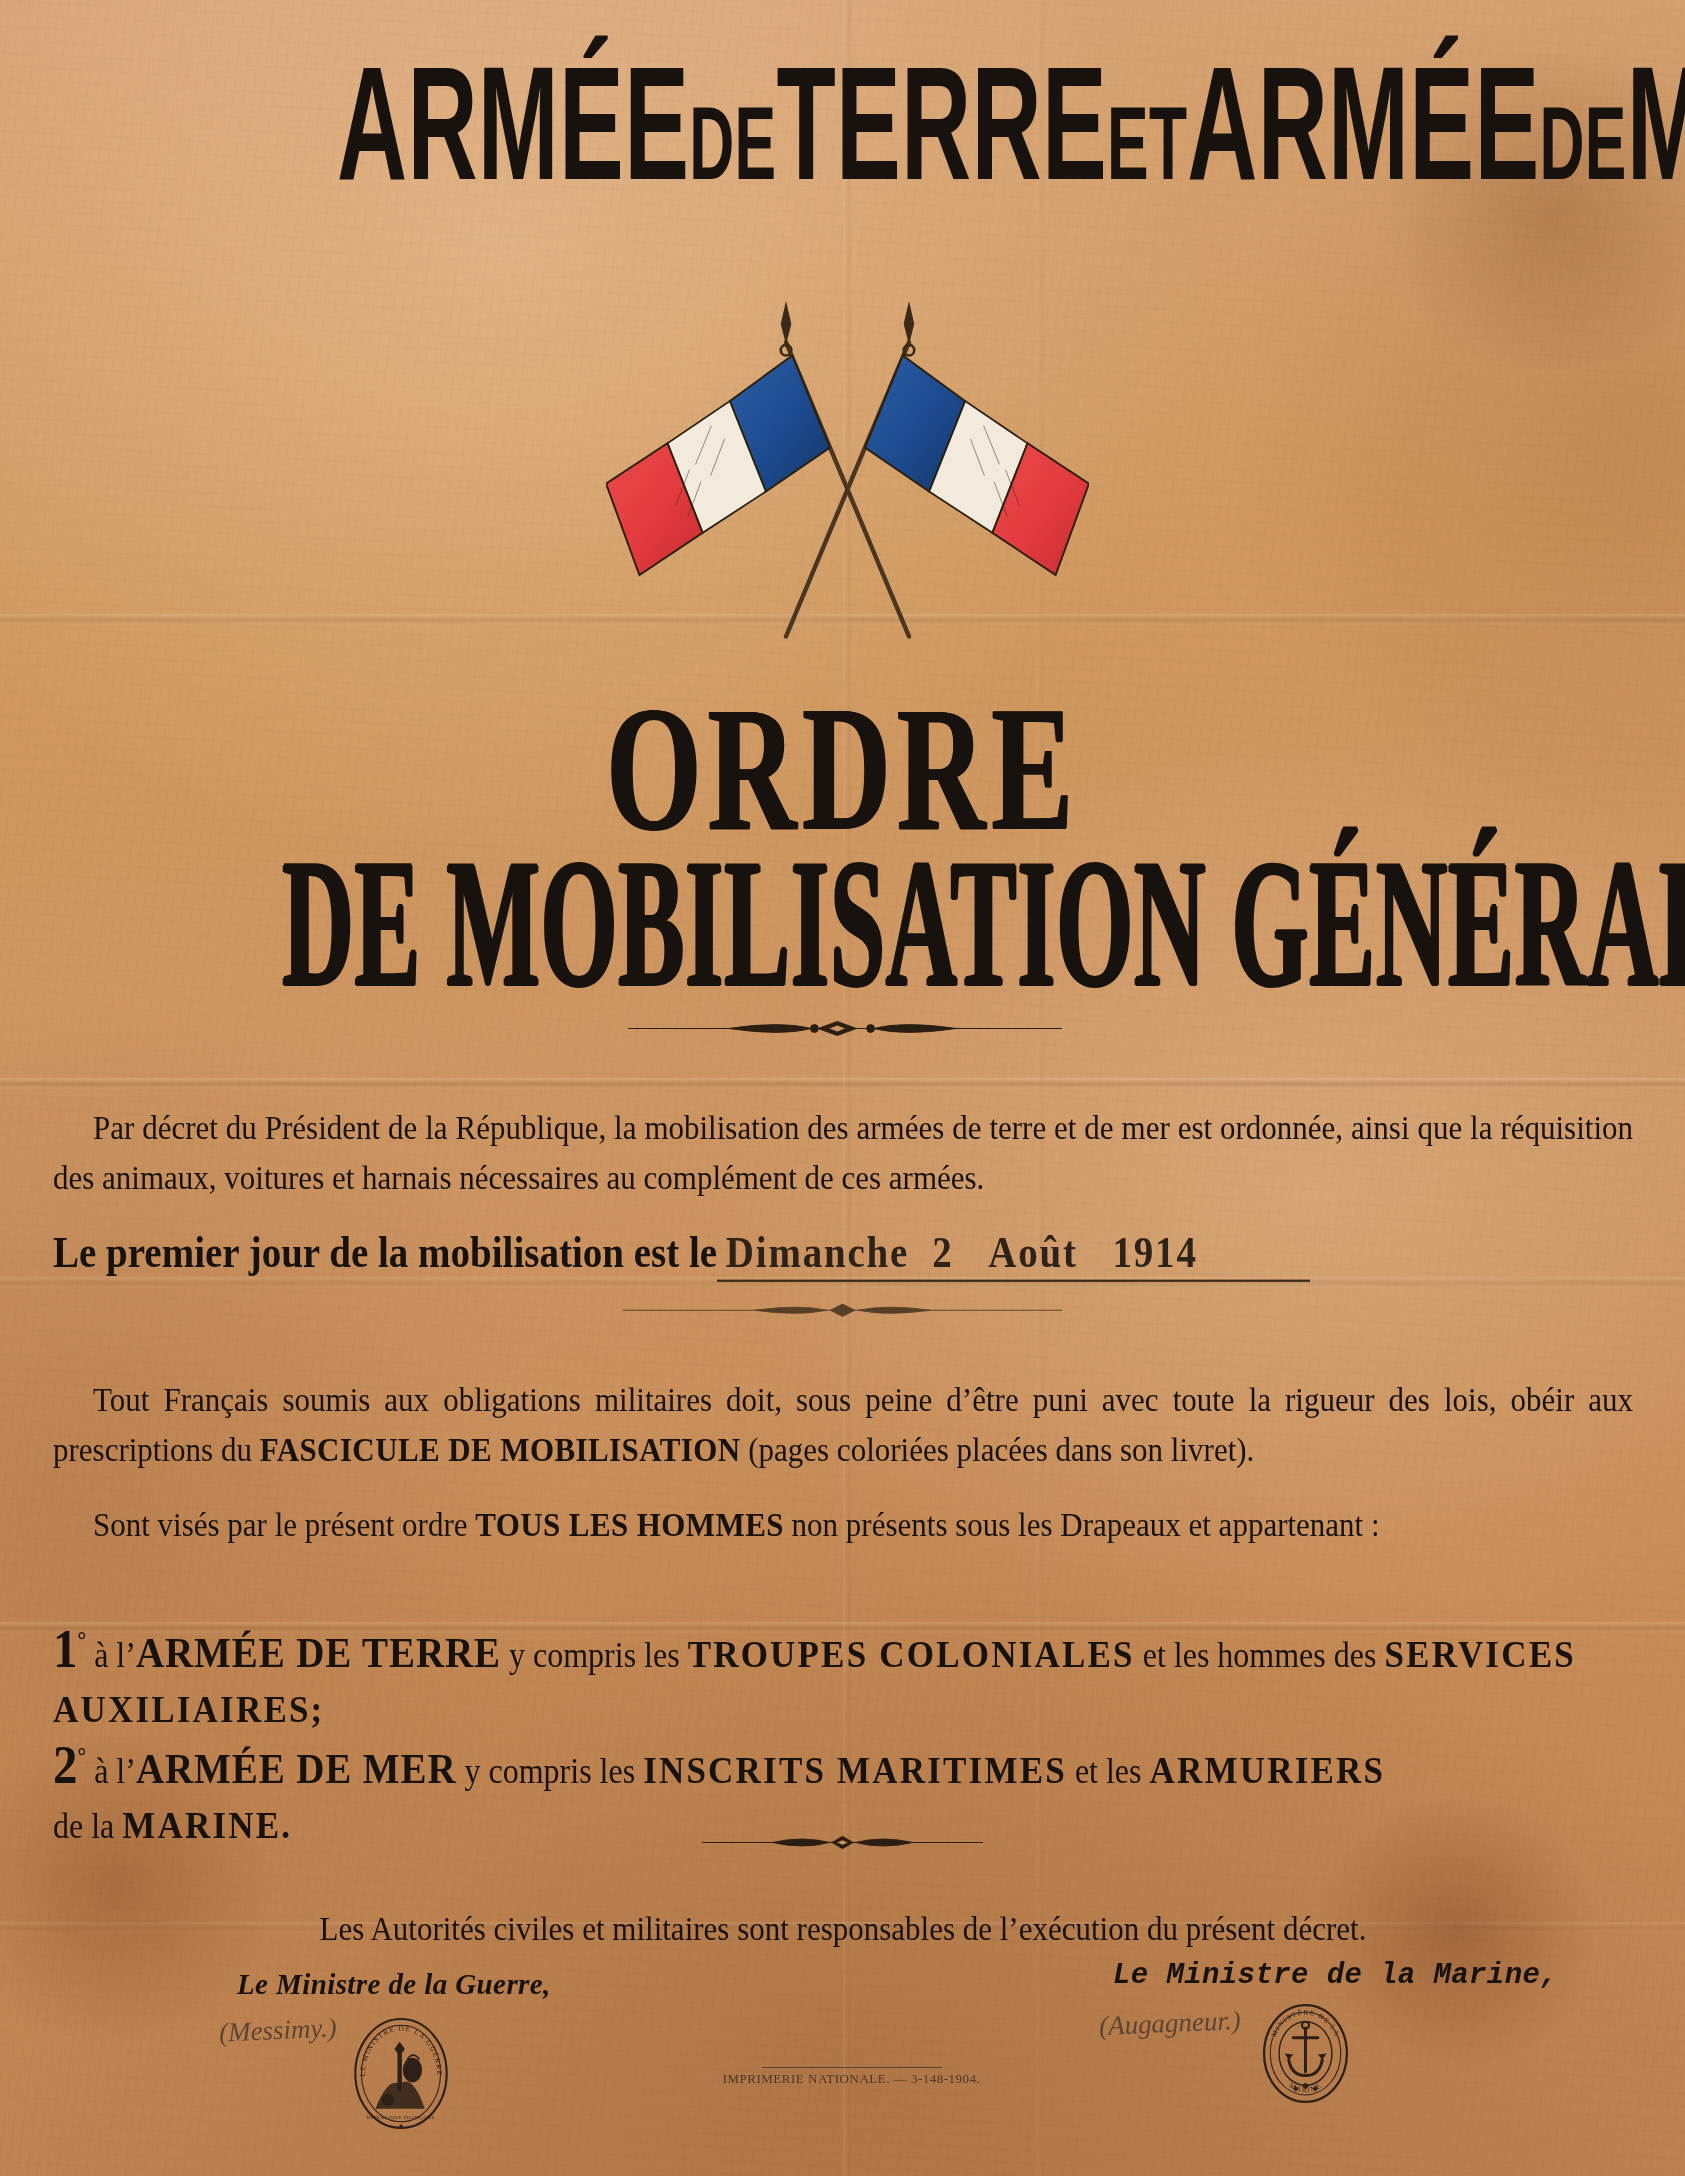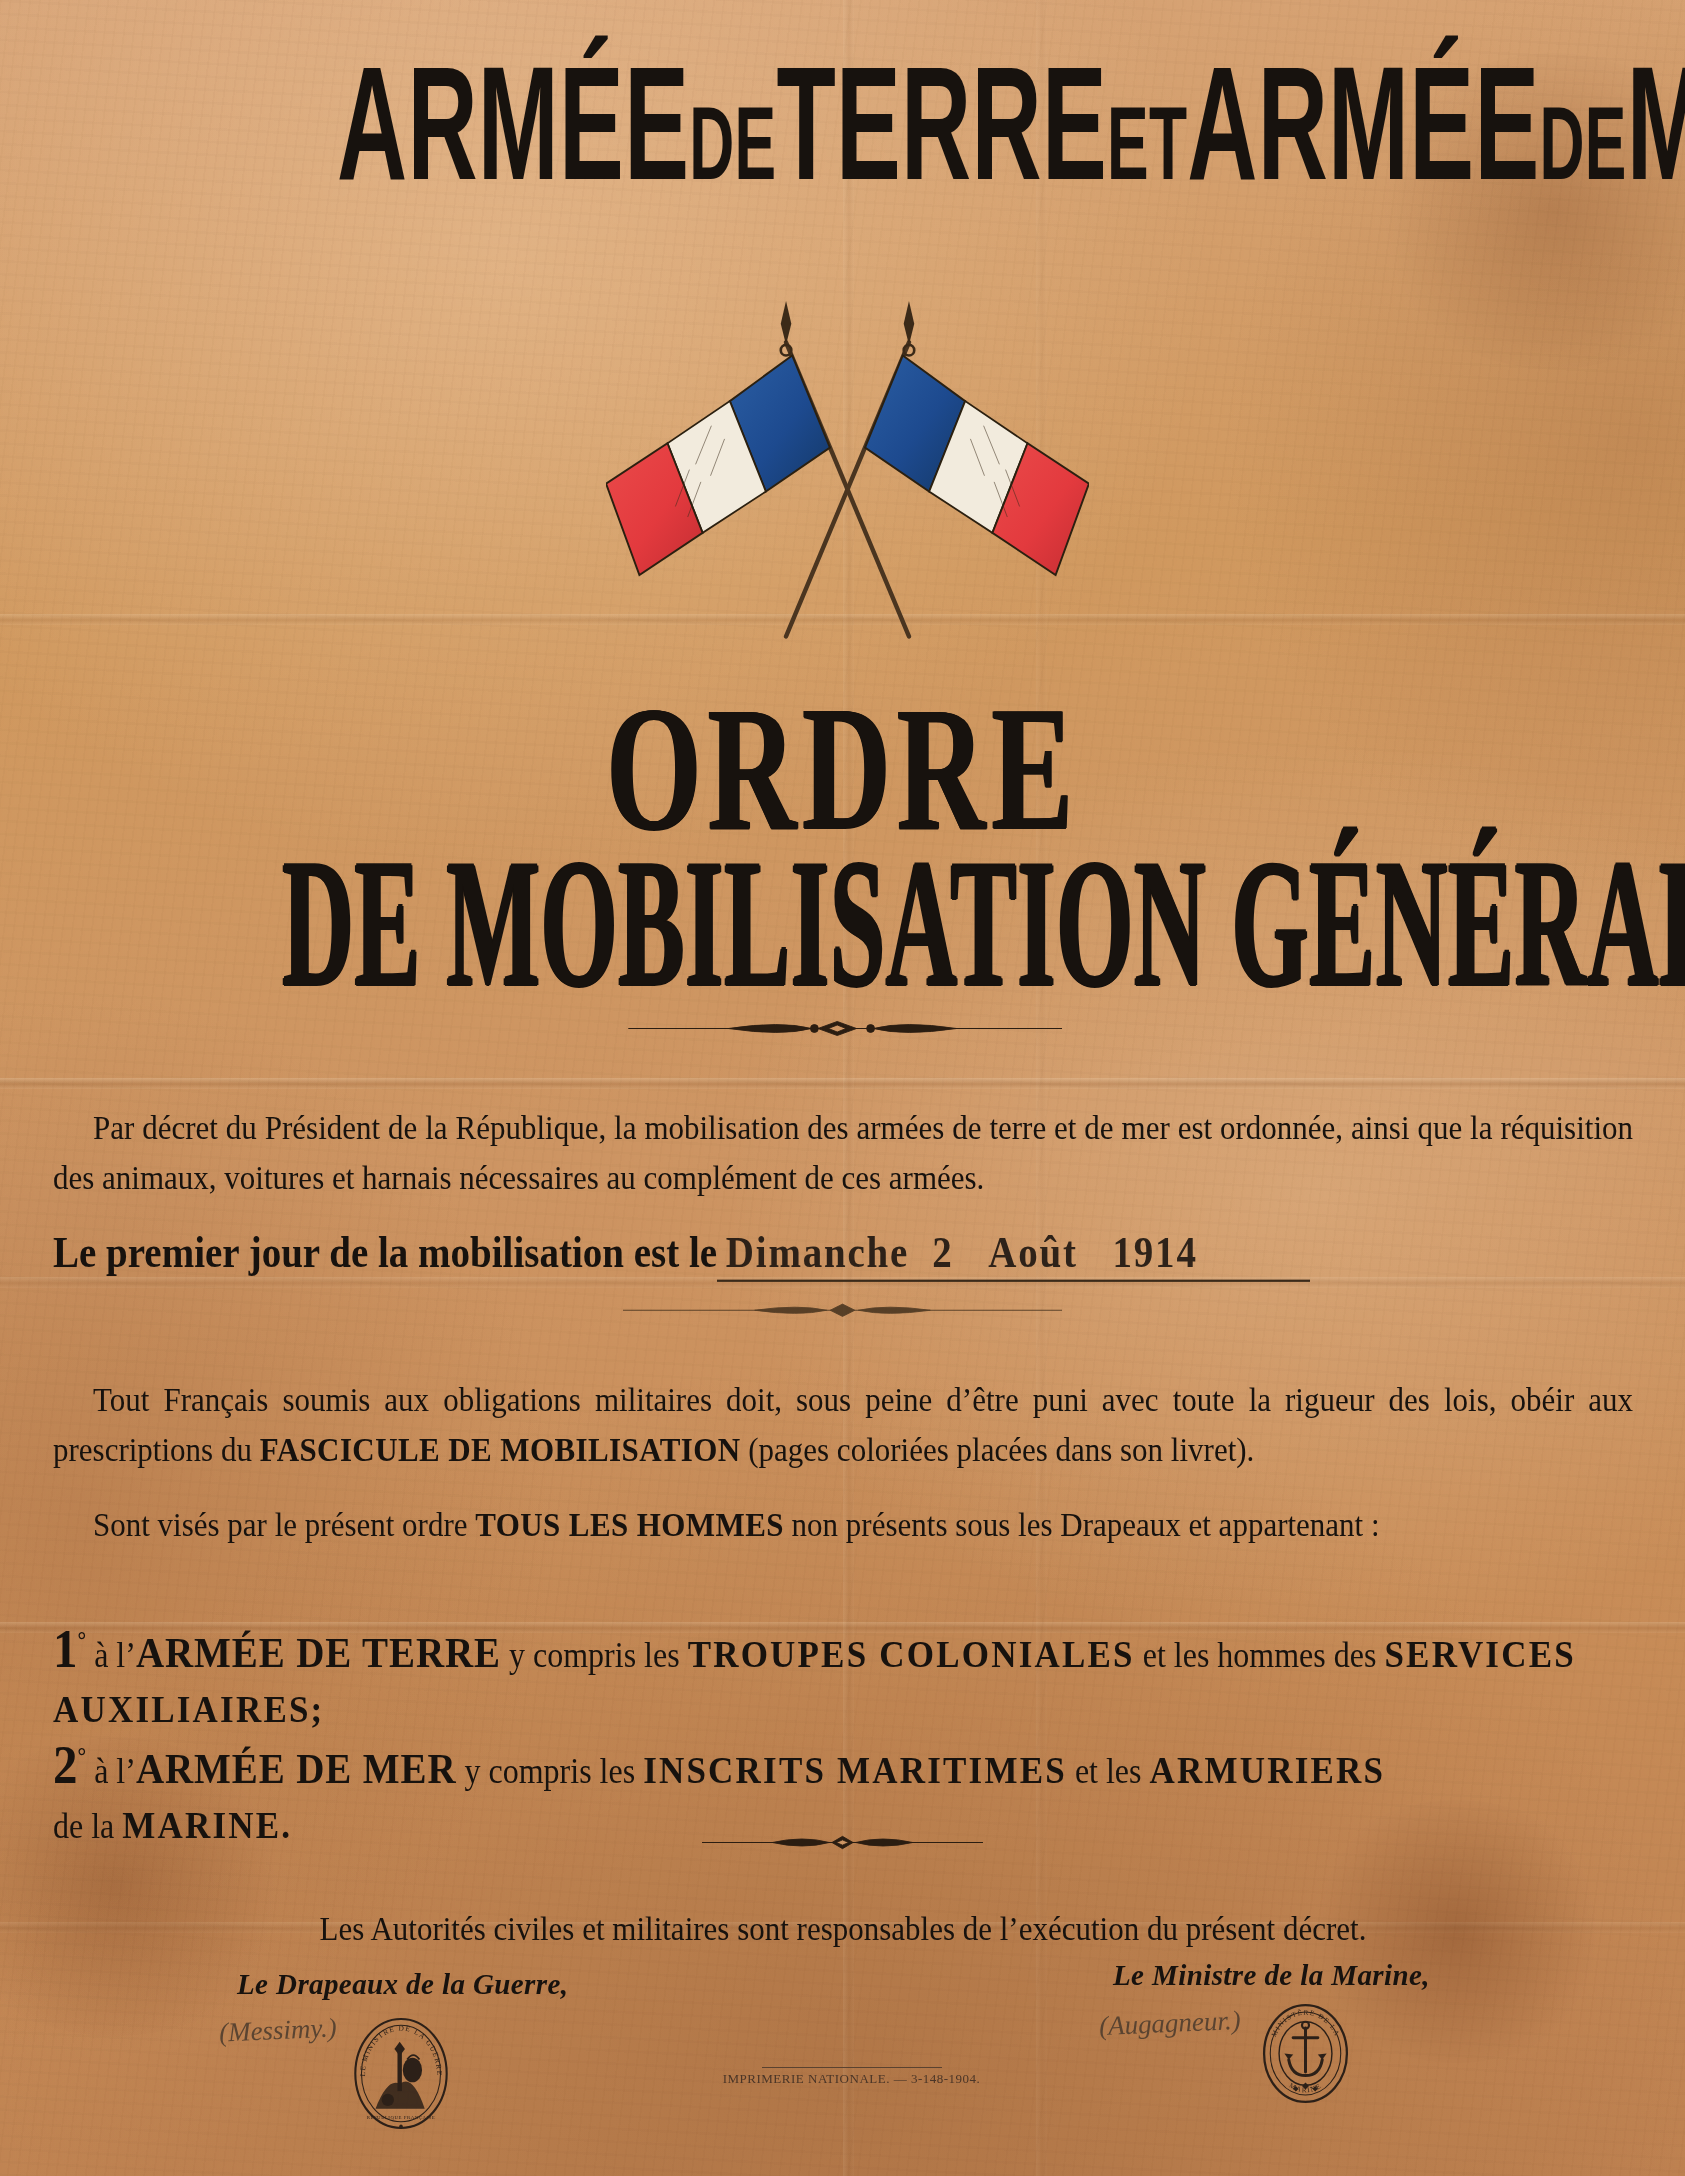--- a/index.html
+++ b/index.html
@@ -254,21 +254,21 @@
         <path d="M170 13 Q205 5 235 13 Q205 21 170 13 Z"></path>
         <path d="M330 13 Q295 5 265 13 Q295 21 330 13 Z"></path>
         <path d="M238 13 L250 6 262 13 L250 20 Z"></path>
         <path d="M250 10 L257 13 250 16 243 13 Z" fill="#cd9563"></path>
       </g>
     </svg>
   </div>
 
   <div class="final ink" style="top:1909px;">Les Autorités civiles et militaires sont responsables de l’exécution du présent décret.</div>
 
-  <div class="sigtitle ink" style="left:237px;top:1968px;">Le Drapeaux de la Guerre,</div>
+  <div class="sigtitle ink" style="left:237px;top:1968px;">Le Ministre de la Guerre,</div>
   <div class="sighand" style="left:219px;top:2015px;">(Messimy.)</div>
   <div class="seal" style="left:349px;top:2012px;">
     <svg width="104" height="123" viewBox="0 0 118 140">
       <ellipse cx="59" cy="70" rx="52" ry="62" fill="none" stroke="#2c2018" stroke-width="2.4"></ellipse>
       <ellipse cx="59" cy="70" rx="45" ry="55" fill="none" stroke="#2c2018" stroke-width="1.2"></ellipse>
       <path id="wsArc" d="M 18 72 A 41 51 0 0 1 100 72" fill="none"></path>
       <text font-family="'Liberation Serif',serif" font-size="8.4" fill="#2c2018" letter-spacing="1.4">
         <textPath href="#wsArc" startOffset="50%" text-anchor="middle">LE MINISTRE DE LA GUERRE</textPath>
       </text>
       <g fill="#2c2018">
@@ -277,21 +277,21 @@
         <path d="M57.5 34 l6 8 -6 8 -6 -8 Z"></path>
         <ellipse cx="72" cy="66" rx="11" ry="14"></ellipse>
         <path d="M66 54 q7 -10 14 0" fill="none" stroke="#2c2018" stroke-width="2"></path>
         <circle cx="44" cy="100" r="7"></circle>
       </g>
       <text x="59" y="122" font-family="'Liberation Serif',serif" font-size="5.5" fill="#2c2018" text-anchor="middle" letter-spacing=".6">RÉPUBLIQUE FRANÇAISE</text>
       <circle cx="59" cy="130" r="2" fill="#2c2018"></circle>
     </svg>
   </div>
 
-  <div class="sigtitle ink" style="left:1113px;top:1959px;">Le Ministre de la Marine,</div>
+  <div class="sigtitle ink" style="left:1113px;top:1959px;font-family:Liberation Mono, monospace;">Le Ministre de la Marine,</div>
   <div class="sighand" style="left:1099px;top:2008px;">(Augagneur.)</div>
   <div class="seal" style="left:1257px;top:1998px;">
     <svg width="97" height="111" viewBox="0 0 110 126">
       <ellipse cx="55" cy="63" rx="47" ry="55" fill="none" stroke="#2c2018" stroke-width="2.6"></ellipse>
       <ellipse cx="55" cy="63" rx="40" ry="47" fill="none" stroke="#2c2018" stroke-width="1.2"></ellipse>
       <ellipse cx="55" cy="63" rx="30" ry="36" fill="none" stroke="#2c2018" stroke-width="1.6"></ellipse>
       <path id="mrArcT" d="M 17 64 A 38 45 0 0 1 93 64" fill="none"></path>
       <path id="mrArcB" d="M 19 64 A 36 43 0 0 0 91 64" fill="none"></path>
       <text font-family="'Liberation Serif',serif" font-size="8" fill="#2c2018" letter-spacing="1.5">
         <textPath href="#mrArcT" startOffset="50%" text-anchor="middle">MINISTÈRE DE LA</textPath>

